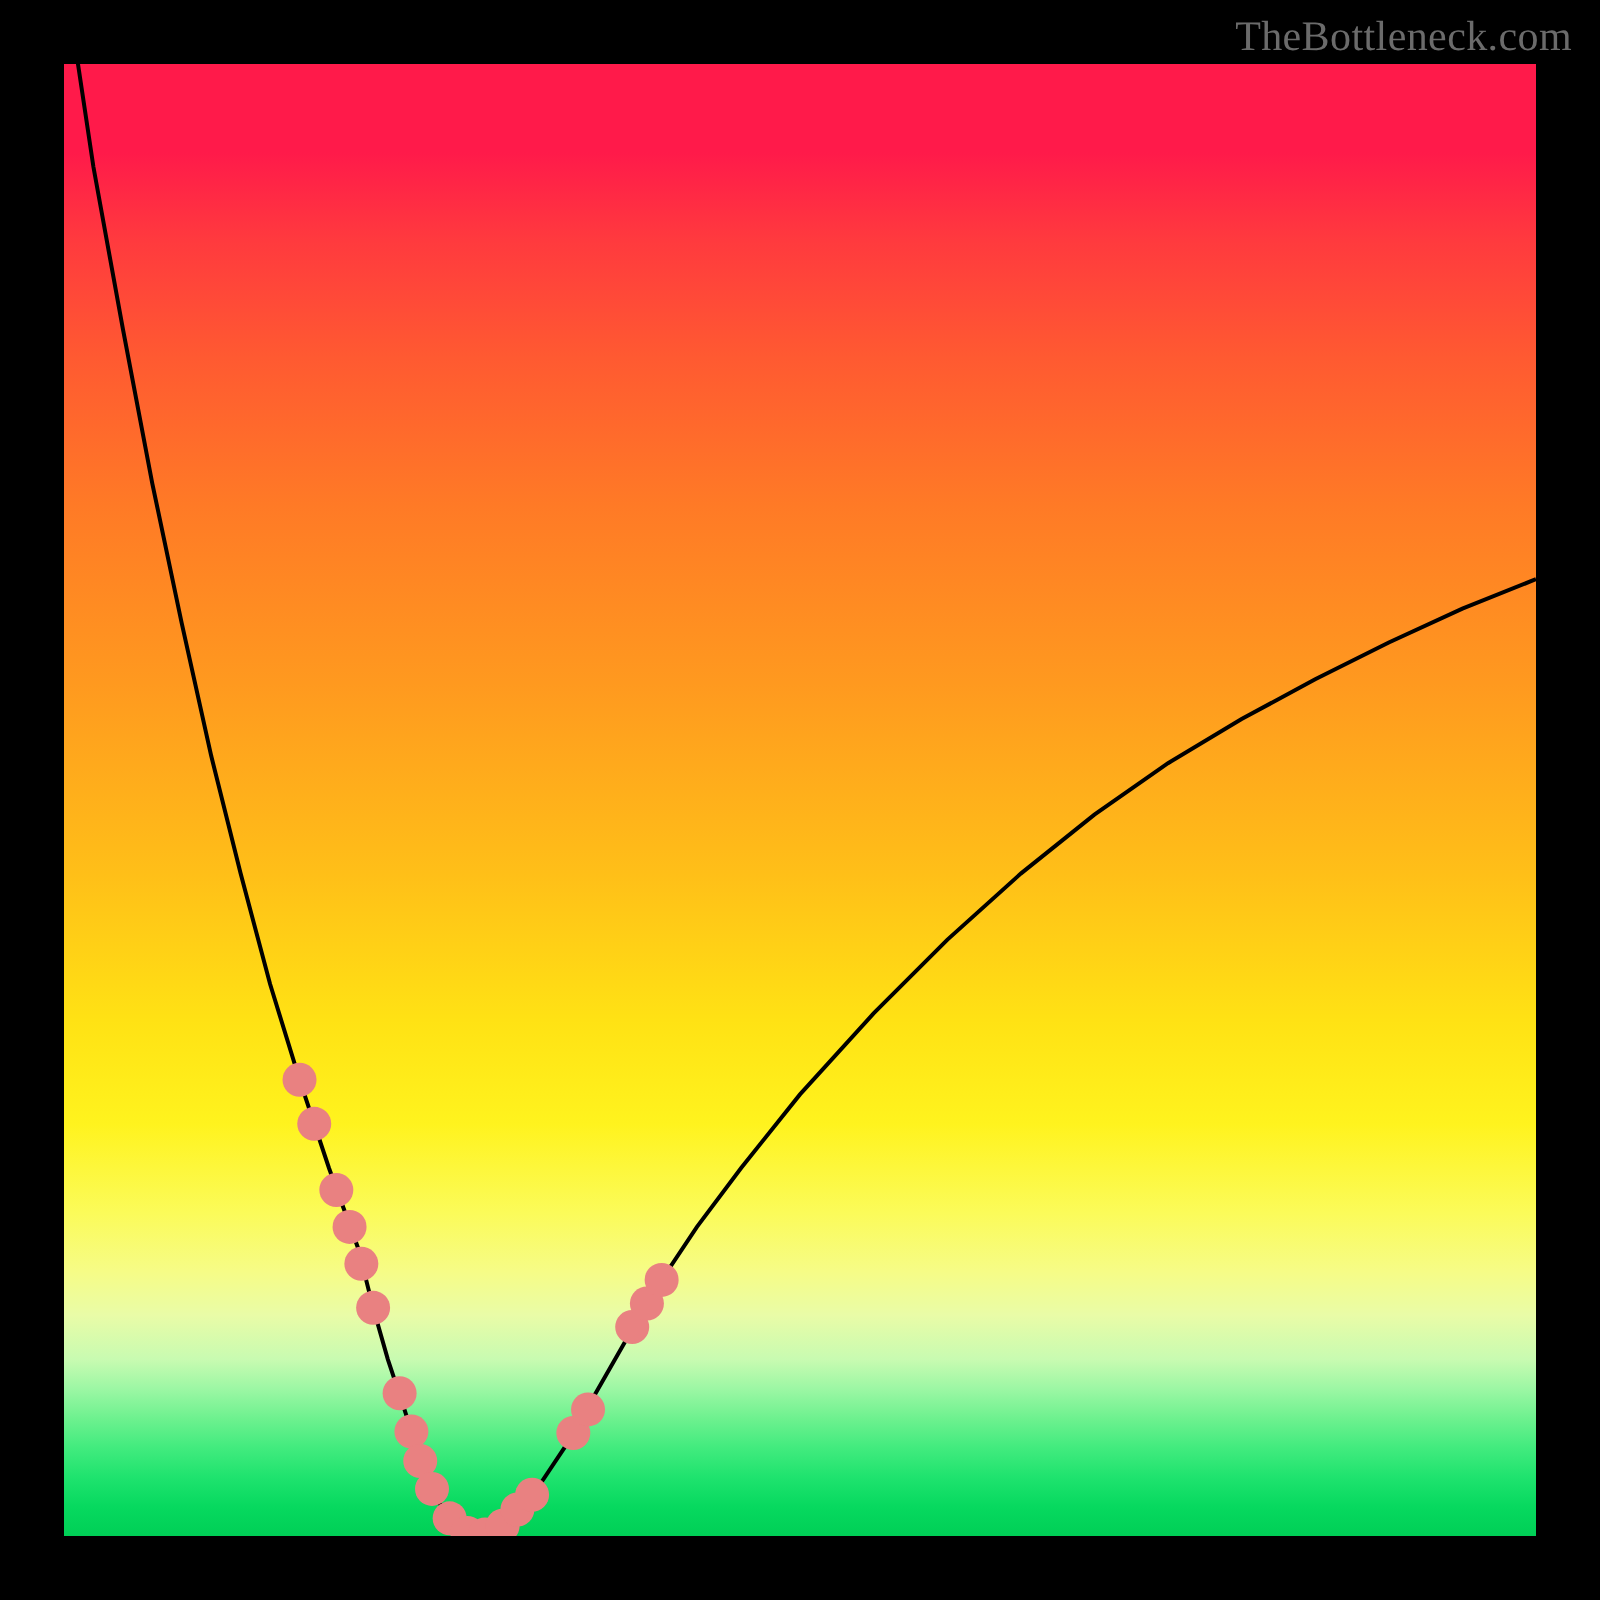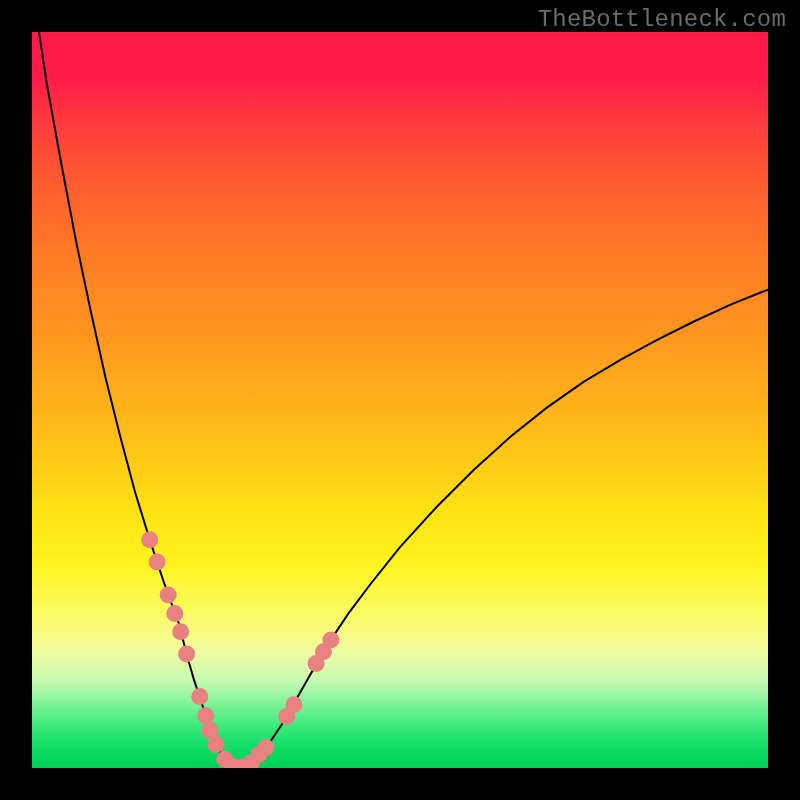--- a/index.html
+++ b/index.html
@@ -7,22 +7,22 @@
   .frame {
     position: relative;
     width: 800px;
     height: 800px;
     background: #000;
   }
   .watermark {
     position: absolute;
     top: 6px;
     right: 14px;
-    font-family: Liberation Mono, monospace;
-    font-size: 24px;
+    font-family: Liberation Serif, serif;
+    font-size: 21px;
     color: #6b6b6b;
     letter-spacing: 0.2px;
     z-index: 5;
   }
   .plot {
     position: absolute;
     left: 32px;
     top: 32px;
     width: 736px;
     height: 736px;

